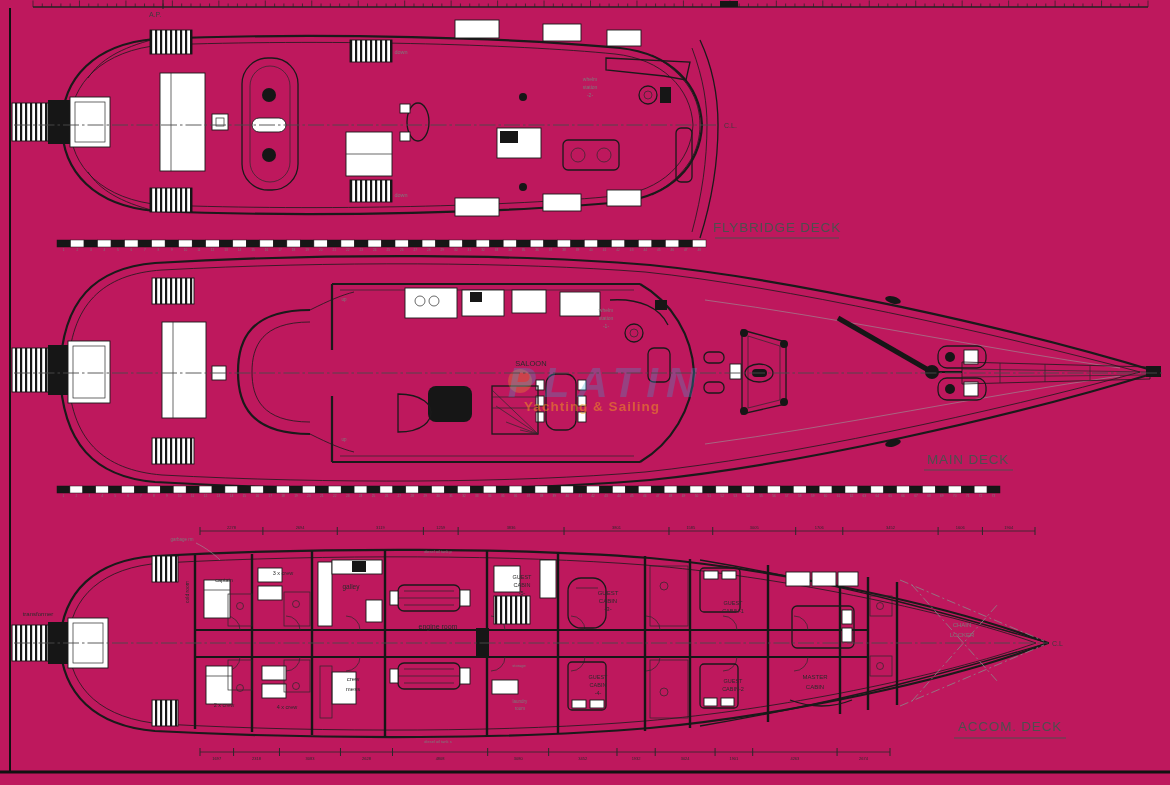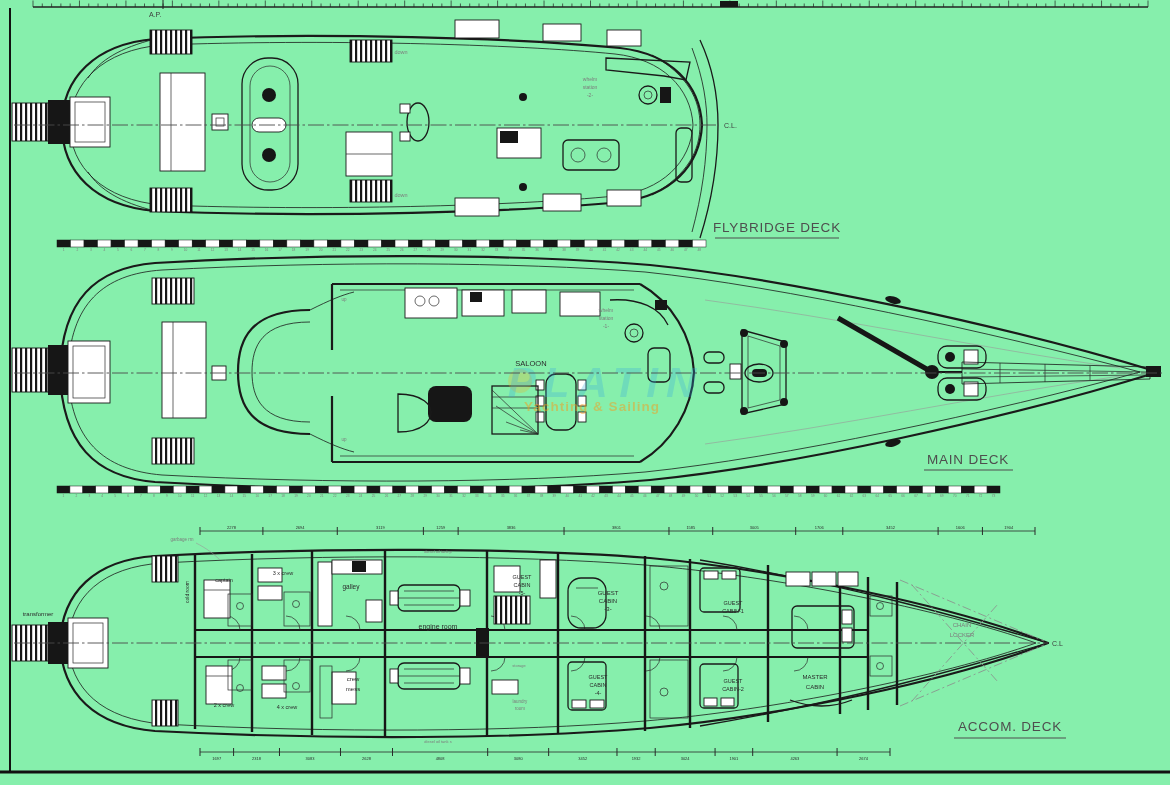--- a/index.html
+++ b/index.html
@@ -1,16 +1,16 @@
 <!DOCTYPE html>
 <html><head>
 <meta charset="utf-8">
 <style>
   html,body{margin:0;padding:0;background:#e8e8e8}
-  .stage{position:relative;width:1170px;height:785px;background:#86efac;overflow:hidden}
+  .stage{position:relative;width:1170px;height:785px;background:#be185d;overflow:hidden}
   svg{position:absolute;left:0;top:0}
   .o{fill:none;stroke:#1a1a1a;stroke-width:2.2;stroke-linejoin:round}
   .i{fill:none;stroke:#1a1a1a;stroke-width:.8}
   .m{fill:none;stroke:#1a1a1a;stroke-width:1.3}
   .t{fill:none;stroke:#2a2a2a;stroke-width:.7}
   .g6{fill:none;stroke:#999;stroke-width:.6}
   .blk{fill:#161616;stroke:none}
   .wht{fill:#fff;stroke:#1a1a1a;stroke-width:.9}
   .str{fill:url(#sv);stroke:#161616;stroke-width:.9}
   .cl{fill:none;stroke:#4a4a4a;stroke-width:.9;stroke-dasharray:16 3 2.5 3}

